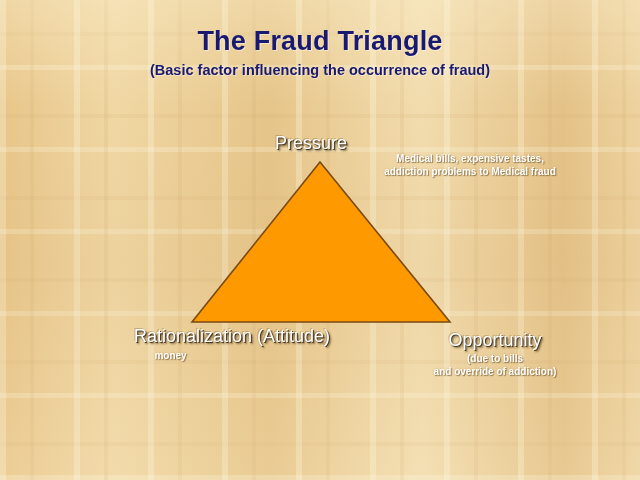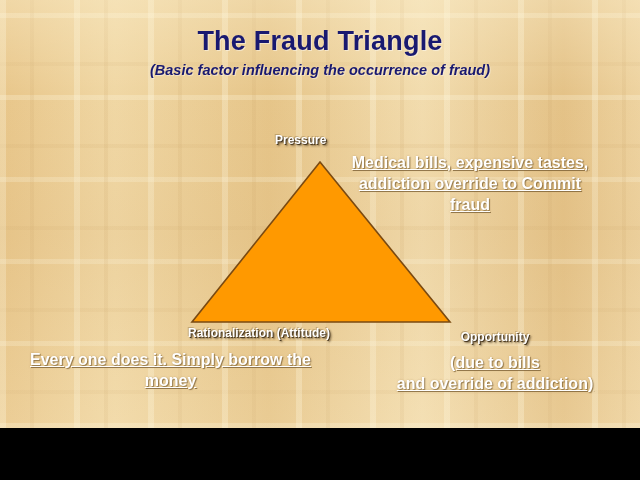--- a/index.html
+++ b/index.html
@@ -3,21 +3,21 @@
 <meta charset="utf-8">
 <style>
   html, body {
     margin: 0;
     padding: 0;
     background: #000;
   }
   #slide {
     position: relative;
     width: 640px;
-    height: 428px;
+    height: 480px;
     overflow: hidden;
     font-family: "Liberation Sans", sans-serif;
     background-color: #eccf96;
     background-image:
       
       linear-gradient(180deg, rgba(255,245,215,0.35) 0%, rgba(255,245,215,0.0) 22%, rgba(214,175,116,0.12) 55%, rgba(255,245,215,0.14) 100%),
       
       repeating-linear-gradient(90deg,
         rgba(255,250,228,0.30) 0px,
         rgba(255,250,228,0.30) 6px,
@@ -69,38 +69,37 @@
     position: absolute;
     left: 0;
     top: 0;
     width: 640px;
     height: 480px;
     pointer-events: none;
   }
 
   
   .node-heading {
-    font-size: 12px;
-    font-weight: bold;
+    font-size: 18px;
+    font-weight: normal;
     color: #ffffff;
     text-shadow:
       1px 1px 0 #4a3a22,
       2px 2px 2px rgba(60,42,18,0.65),
       -1px -1px 0 rgba(120,96,58,0.35);
     white-space: nowrap;
   }
   .node-body {
-    font-size: 16px;
+    font-size: 10px;
     font-weight: bold;
     color: #ffffff;
     line-height: 1.32;
     text-shadow:
       1px 1px 1px rgba(120,92,48,0.75),
       0 0 2px rgba(150,115,60,0.40);
-    text-decoration: underline;
   }
 
   
   .pressure-heading {
     position: absolute;
     left: 275px;
     top: 133px;
   }
   .pressure-body {
     position: absolute;
@@ -142,36 +141,35 @@
     text-align: center;
   }
 </style>
 </head>
 <body>
 
 <div id="slide" style="background-color: rgb(236, 207, 150);">
 
   <div class="title-block">
     <div class="slide-title" style="color: rgb(25, 25, 112);">The Fraud Triangle</div>
-    <div class="slide-subtitle" style="color: rgb(25, 25, 112); font-style: italic;">(Basic factor influencing the occurrence of fraud)</div>
+    <div class="slide-subtitle" style="color: rgb(25, 25, 112);">(Basic factor influencing the occurrence of fraud)</div>
   </div>
 
   <svg id="triangle-svg" viewBox="0 0 640 480" xmlns="http://www.w3.org/2000/svg">
     <polygon points="320,162 450,322 192,322" fill="#ff9900" stroke="#7a4a12" stroke-width="1.6" stroke-linejoin="miter"></polygon>
   </svg>
 
   <div class="node-heading pressure-heading">Pressure</div>
   <div class="node-body pressure-body">
     <div>Medical bills, expensive tastes,</div>
-    <div>addiction override to Commit fraud</div>
+    <div>addiction problems to Medical fraud</div>
   </div>
 
   <div class="node-heading rationalization-heading">Rationalization (Attitude)</div>
   <div class="node-body rationalization-body">
-    <div>Every one does it. Simply borrow the</div>
     <div>money</div>
   </div>
 
   <div class="node-heading opportunity-heading">Opportunity</div>
   <div class="node-body opportunity-body">
     <div>(due to bills</div>
     <div>and override of addiction)</div>
   </div>
 
 </div>

